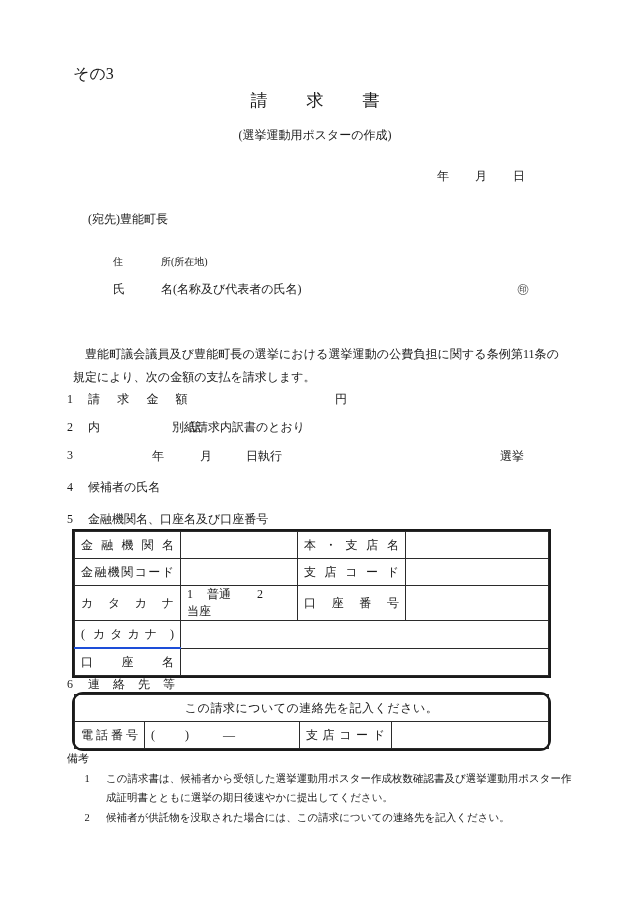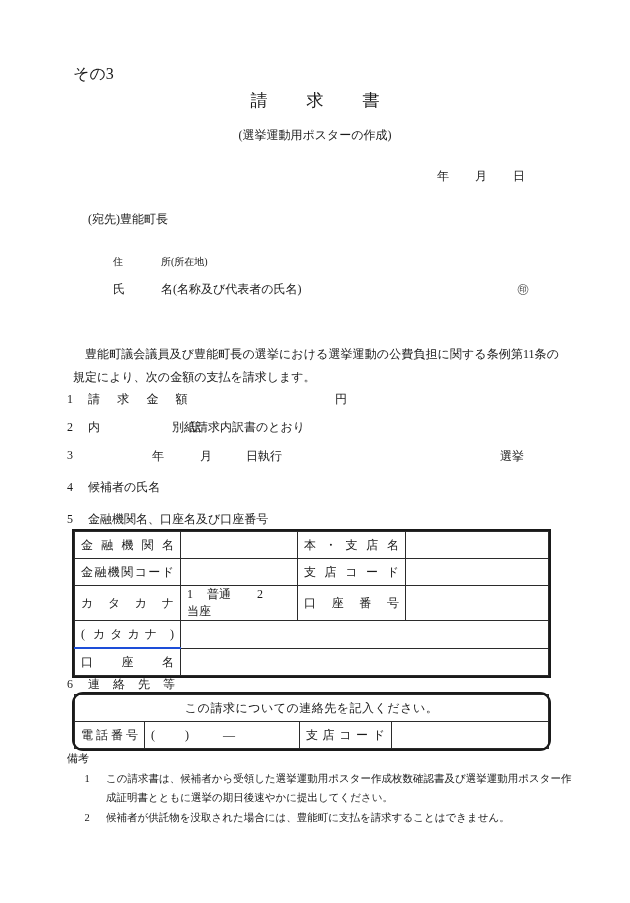--- a/index.html
+++ b/index.html
@@ -345,17 +345,17 @@
 
     <div class="abs remarks-title">備考</div>
 
     <div class="abs remark" id="remark-1">
       <span class="rnum">1</span>
       <span class="rtext">この請求書は、候補者から受領した選挙運動用ポスター作成枚数確認書及び選挙運動用ポスター作成証明書とともに選挙の期日後速やかに提出してください。</span>
     </div>
 
     <div class="abs remark" id="remark-2">
       <span class="rnum">2</span>
-      <span class="rtext">候補者が供託物を没取された場合には、豊能町に支払を請求することはできません。</span>
+      <span class="rtext">候補者が供託物を没取された場合には、この請求についての連絡先を記入ください。</span>
     </div>
 
   </div>
 </div>
 
 </body></html>

